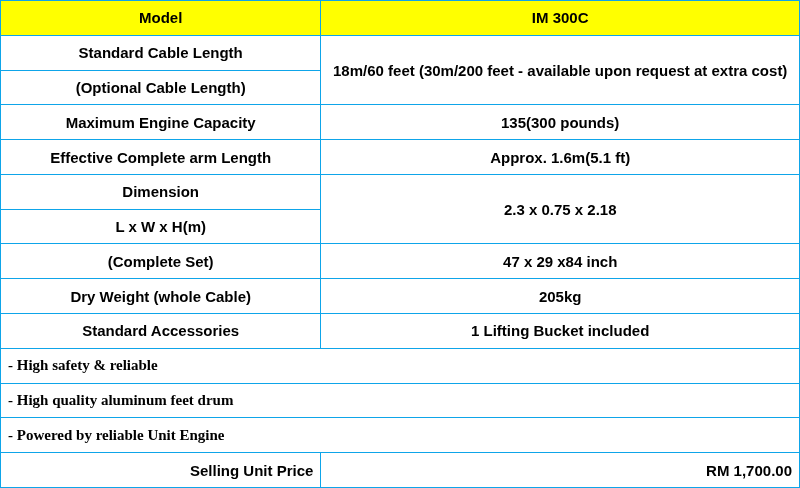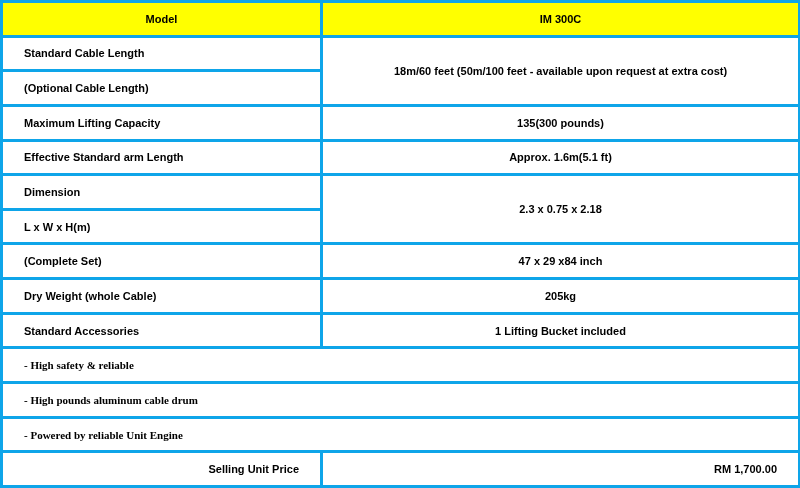--- a/index.html
+++ b/index.html
@@ -13,36 +13,36 @@
     font-family: "Liberation Sans", sans-serif;
     overflow: hidden;
   }
   .spec-table {
     width: 800px;
     height: 488px;
     border-collapse: collapse;
     table-layout: fixed;
   }
   .spec-table td {
-    border: 3px solid #0ea5e9;
-    padding: 4px 21px;
-    font-size: 11px;
+    border: 1px solid #0ea5e9;
+    padding: 4px 7px;
+    font-size: 15px;
     font-weight: bold;
     color: #000000;
     vertical-align: middle;
   }
   .header-cell {
     background: #ffff00;
     color: #cc0000;
     text-align: center;
     font-size: 17px;
     font-weight: bold;
   }
   .label-cell {
-    text-align: left;
+    text-align: center;
     padding-left: 22px;
   }
   .value-cell {
     text-align: center;
   }
   .bullet-cell {
     text-align: left;
     padding-left: 14px;
     font-family: Liberation Serif, serif;
   }
@@ -68,34 +68,34 @@
     <col class="col-value">
   </colgroup>
   <tbody>
     <tr>
       <td class="header-cell">Model</td>
       <td class="header-cell">IM 300C</td>
     </tr>
 
     <tr>
       <td class="label-cell">Standard Cable Length</td>
-      <td class="value-cell" rowspan="2">18m/60 feet (50m/100 feet - available upon request at extra cost)</td>
+      <td class="value-cell" rowspan="2">18m/60 feet (30m/200 feet - available upon request at extra cost)</td>
     </tr>
 
     <tr>
       <td class="label-cell">(Optional Cable Length)</td>
     </tr>
 
     <tr>
-      <td class="label-cell">Maximum Lifting Capacity</td>
+      <td class="label-cell">Maximum Engine Capacity</td>
       <td class="value-cell">135(300 pounds)</td>
     </tr>
 
     <tr>
-      <td class="label-cell">Effective Standard arm  Length</td>
+      <td class="label-cell">Effective Complete arm  Length</td>
       <td class="value-cell">Approx. 1.6m(5.1 ft)</td>
     </tr>
 
     <tr>
       <td class="label-cell">Dimension</td>
       <td class="value-cell" rowspan="2">2.3 x 0.75 x 2.18</td>
     </tr>
 
     <tr>
       <td class="label-cell">L x W x H(m)</td>
@@ -113,21 +113,21 @@
 
     <tr>
       <td class="label-cell">Standard Accessories</td>
       <td class="value-cell">1 Lifting Bucket included</td>
     </tr>
 
     <tr>
       <td class="bullet-cell" colspan="2">- High safety &amp; reliable</td>
     </tr>
     <tr>
-      <td class="bullet-cell" colspan="2">- High pounds aluminum cable drum</td>
+      <td class="bullet-cell" colspan="2">- High quality aluminum feet drum</td>
     </tr>
     <tr>
       <td class="bullet-cell" colspan="2">- Powered by reliable Unit Engine</td>
     </tr>
 
     <tr>
       <td class="price-label">Selling Unit Price</td>
       <td class="price-value">RM 1,700.00</td>
     </tr>
   </tbody>

